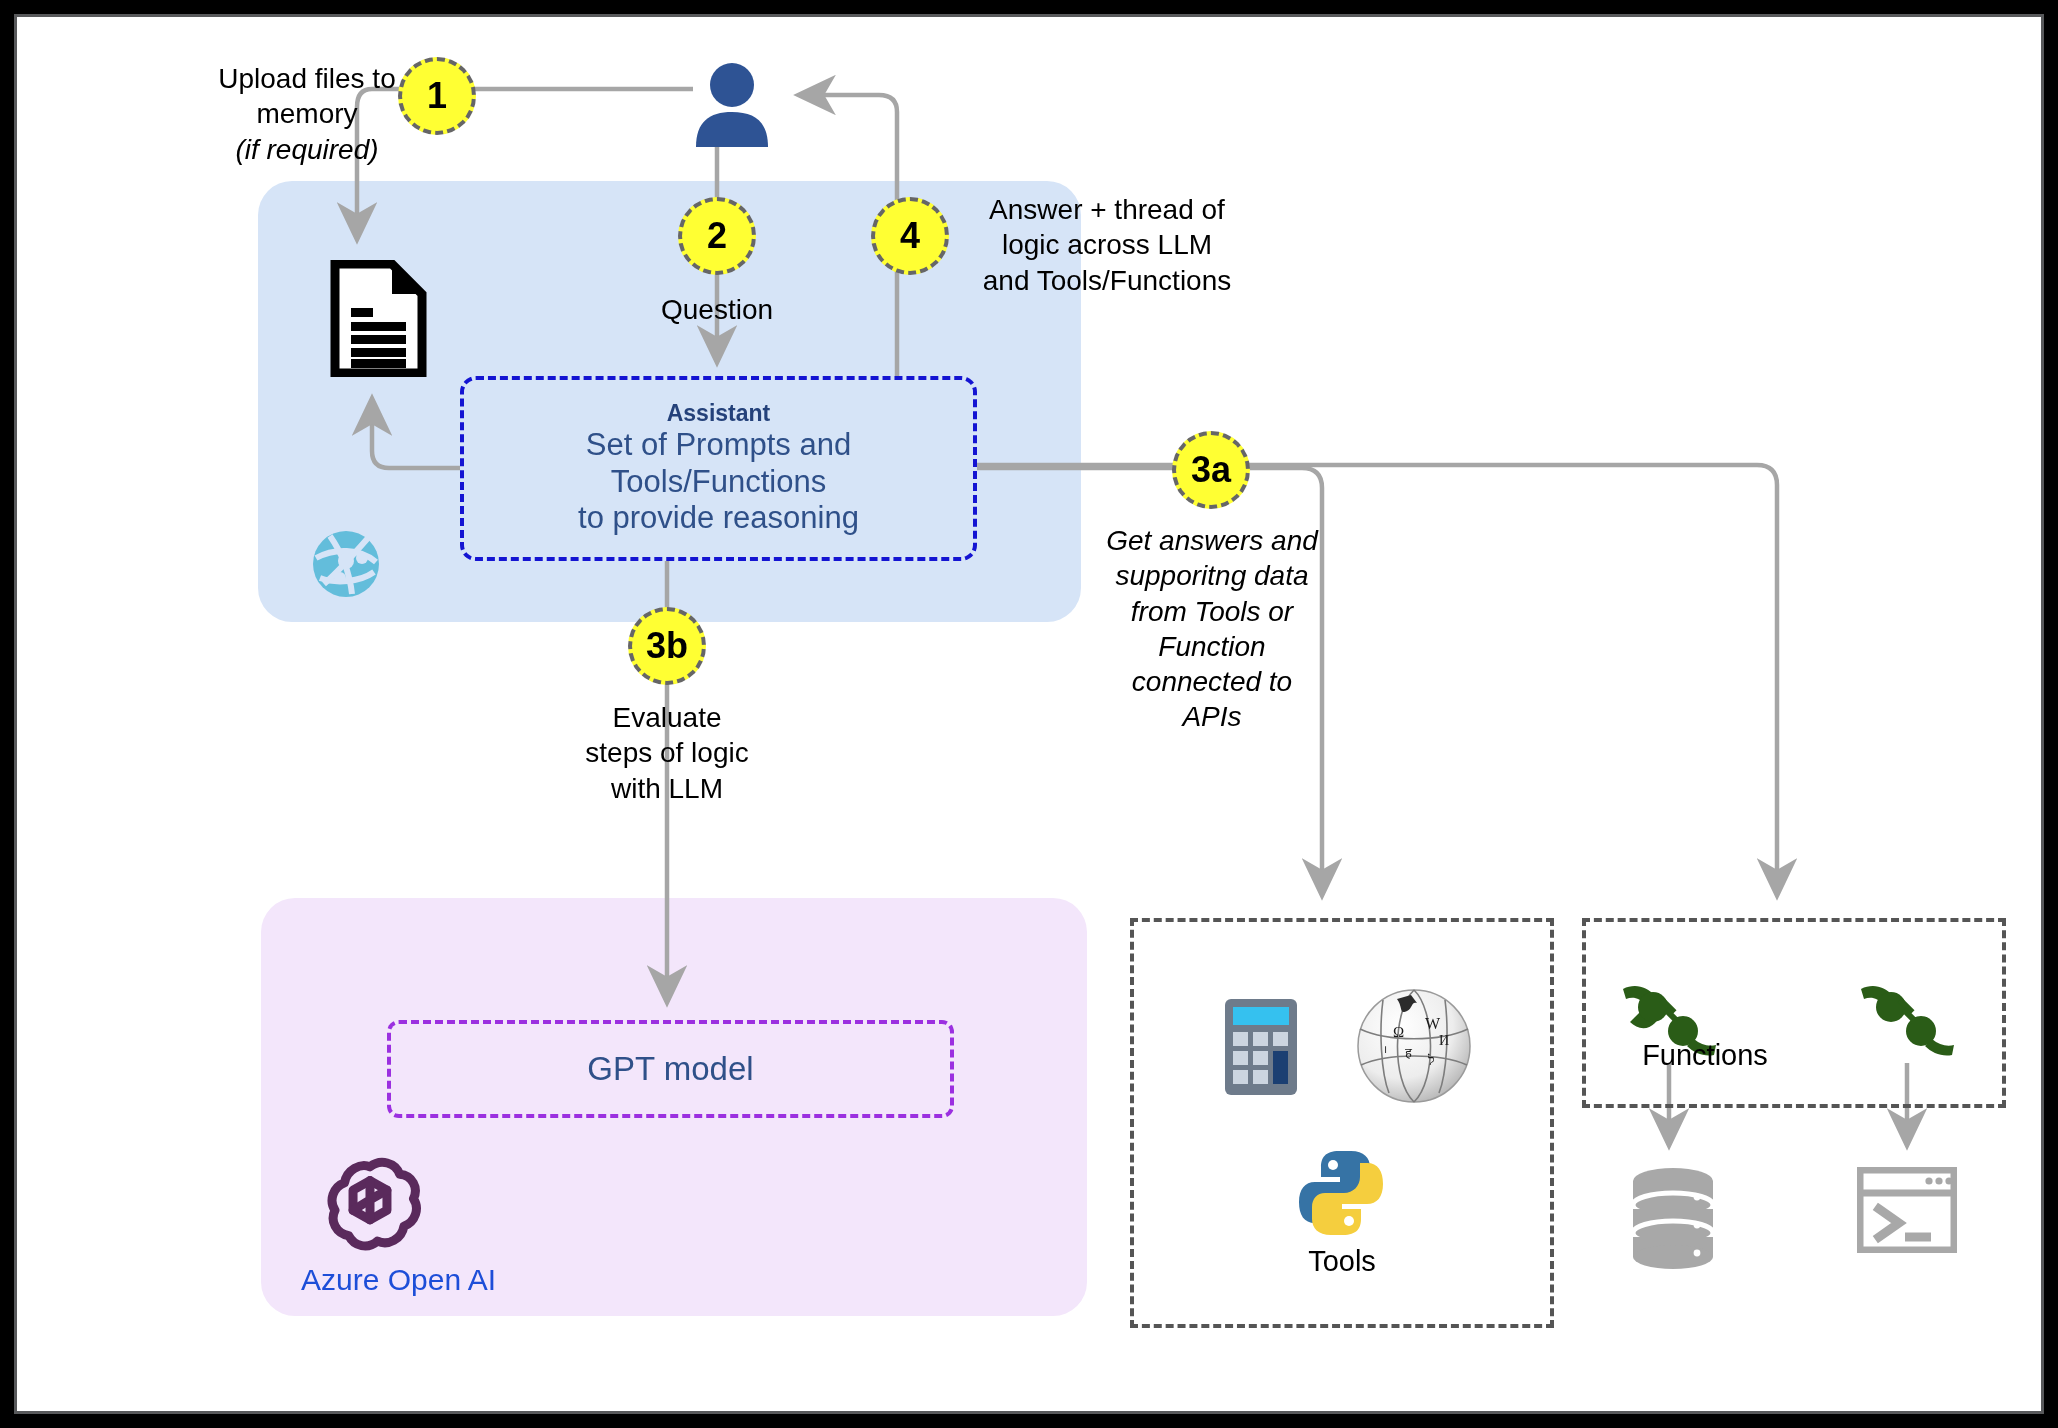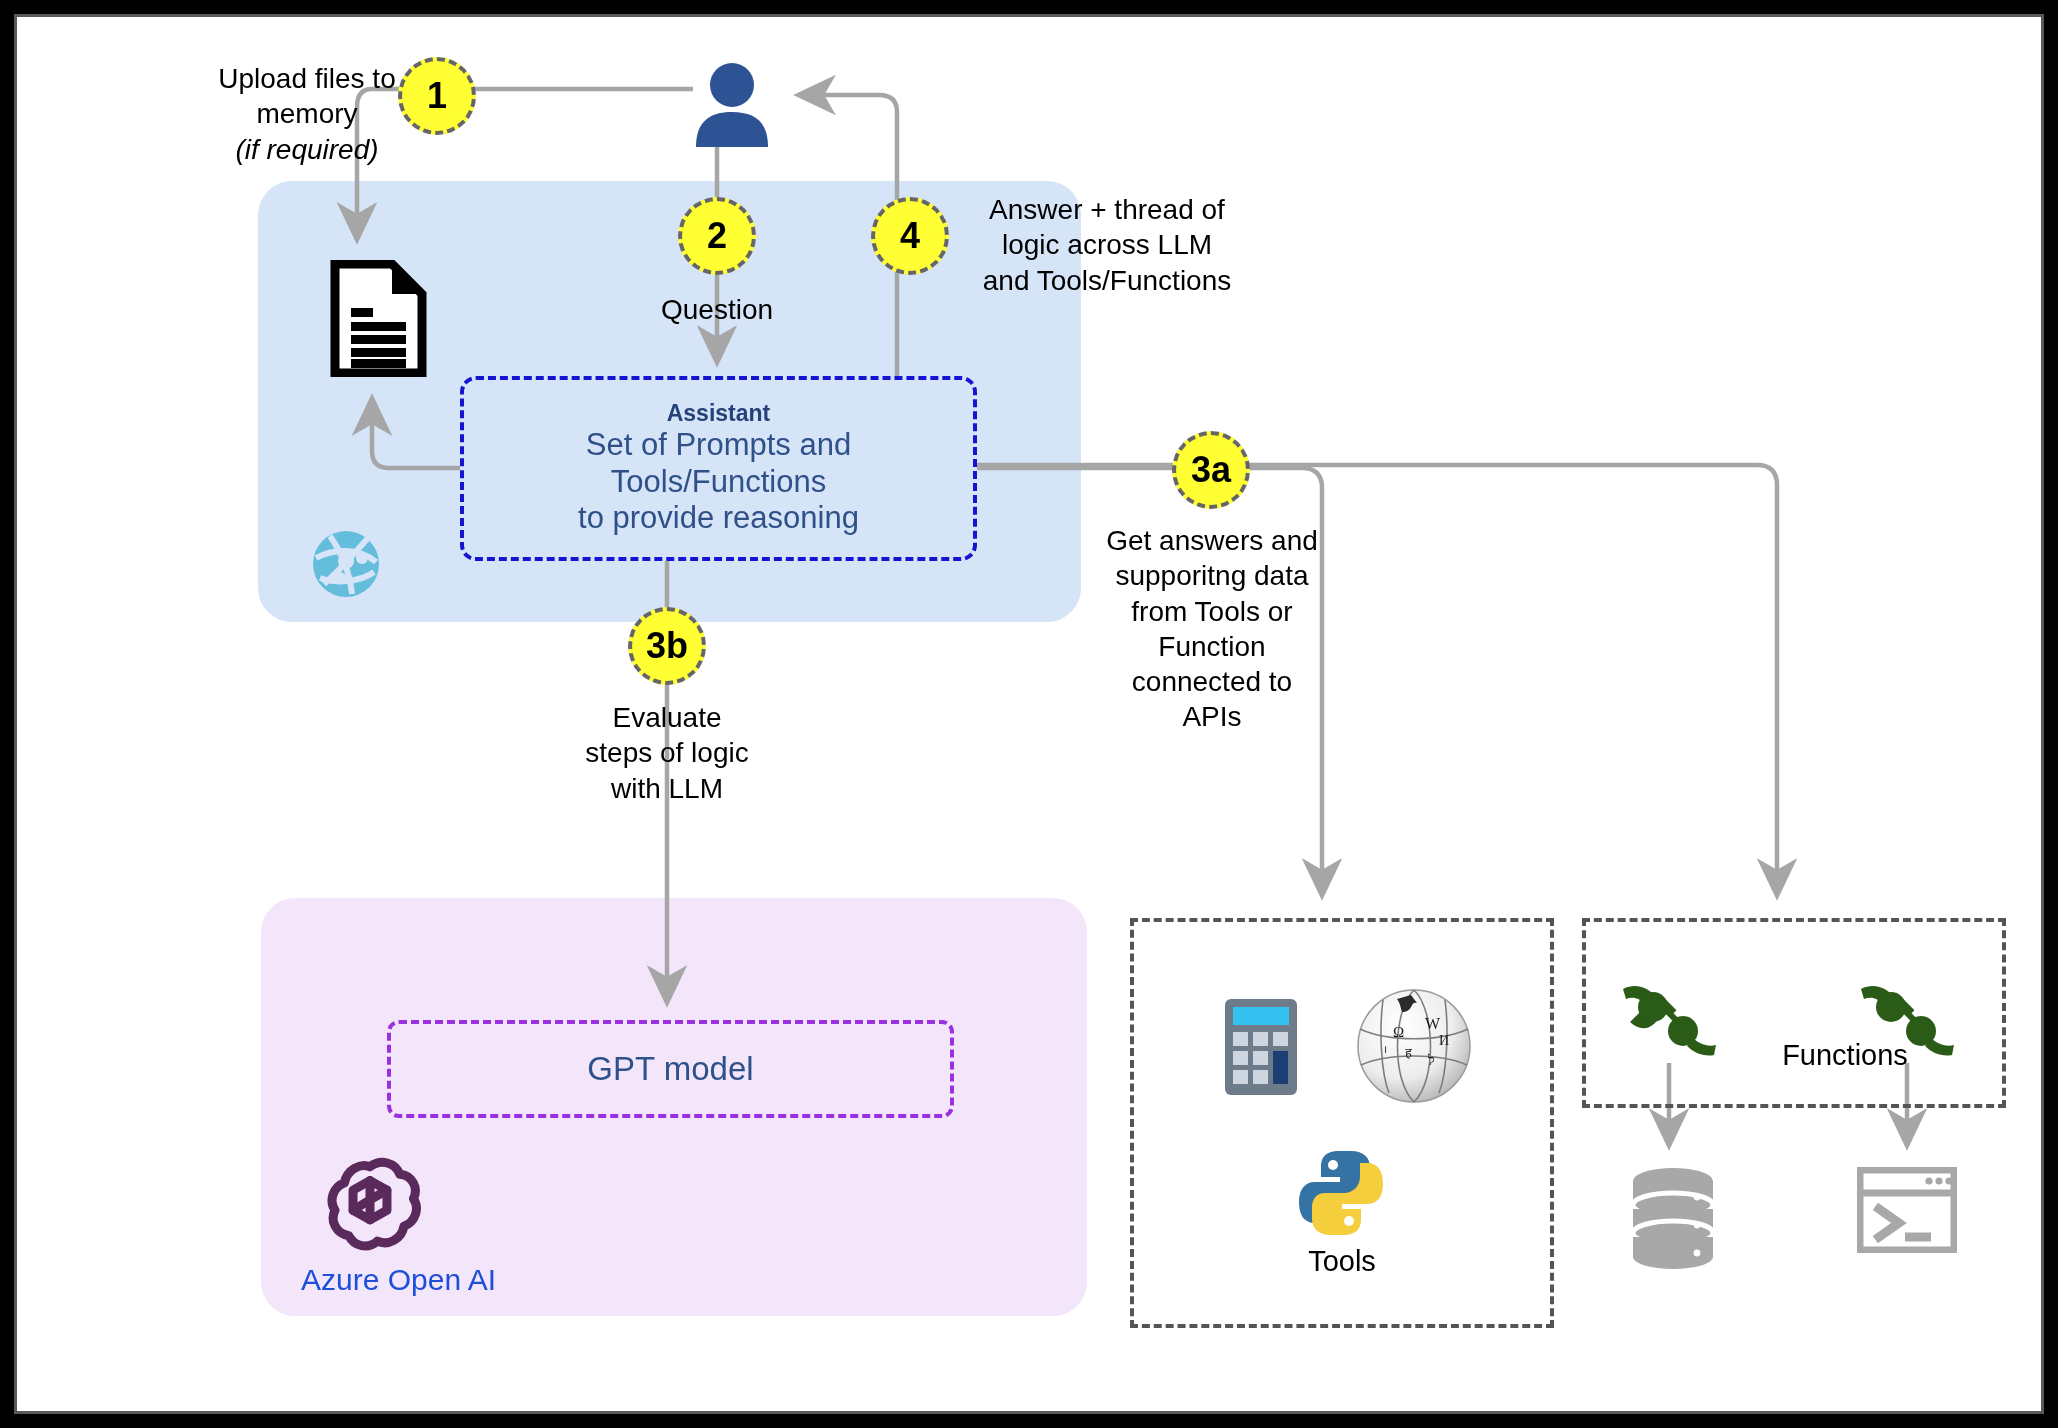--- a/index.html
+++ b/index.html
@@ -198,21 +198,21 @@
   <div class="abs lbl" style="left:590px;top:275px;width:220px;">
     <div>Question</div>
   </div>
 
   <div class="abs lbl" style="left:950px;top:175px;width:280px;">
     <div>Answer + thread of</div>
     <div>logic across LLM</div>
     <div>and Tools/Functions</div>
   </div>
 
-  <div class="abs lbl" style="left:1084px;top:506px;width:222px;">
+  <div class="abs lbl" style="left:1084px;top:506px;width:222px;font-style:italic;">
     <div>Get answers and</div>
     <div>supporitng data</div>
     <div>from Tools or</div>
     <div>Function</div>
     <div>connected to APIs</div>
   </div>
 
   <div class="abs lbl" style="left:540px;top:683px;width:220px;">
     <div>Evaluate</div>
     <div>steps of logic</div>
@@ -324,21 +324,21 @@
         <path d="M4,10 C16,4 28,8 35,16 L26,26 C21,19 14,17 7,20 Z"></path>
         <circle cx="34" cy="28" r="15"></circle>
         <rect x="40" y="24" width="18" height="6" transform="rotate(45 49 27)"></rect>
         <rect x="44" y="34" width="18" height="6" transform="rotate(45 53 37)"></rect>
         <circle cx="64" cy="52" r="15"></circle>
         <path d="M75,60 C82,66 90,68 97,66 L95,76 C85,78 75,74 68,67 Z"></path>
       </g>
     </svg>
   </div>
 
-  <div class="abs" style="left:1616px;top:1022px;width:424px;">
+  <div class="abs" style="left:1476px;top:1022px;width:424px;">
     <div class="cap">Functions</div>
   </div>
 
   <div class="abs db-icon">
     <svg viewBox="0 0 84 104" width="84" height="104">
       <g fill="#a8a8a8">
         <ellipse cx="42" cy="14" rx="40" ry="13"></ellipse>
         <rect x="2" y="14" width="80" height="24"></rect>
         <ellipse cx="42" cy="38" rx="40" ry="12" fill="#a8a8a8" stroke="#fff" stroke-width="5"></ellipse>
         <rect x="2" y="42" width="80" height="24"></rect>

